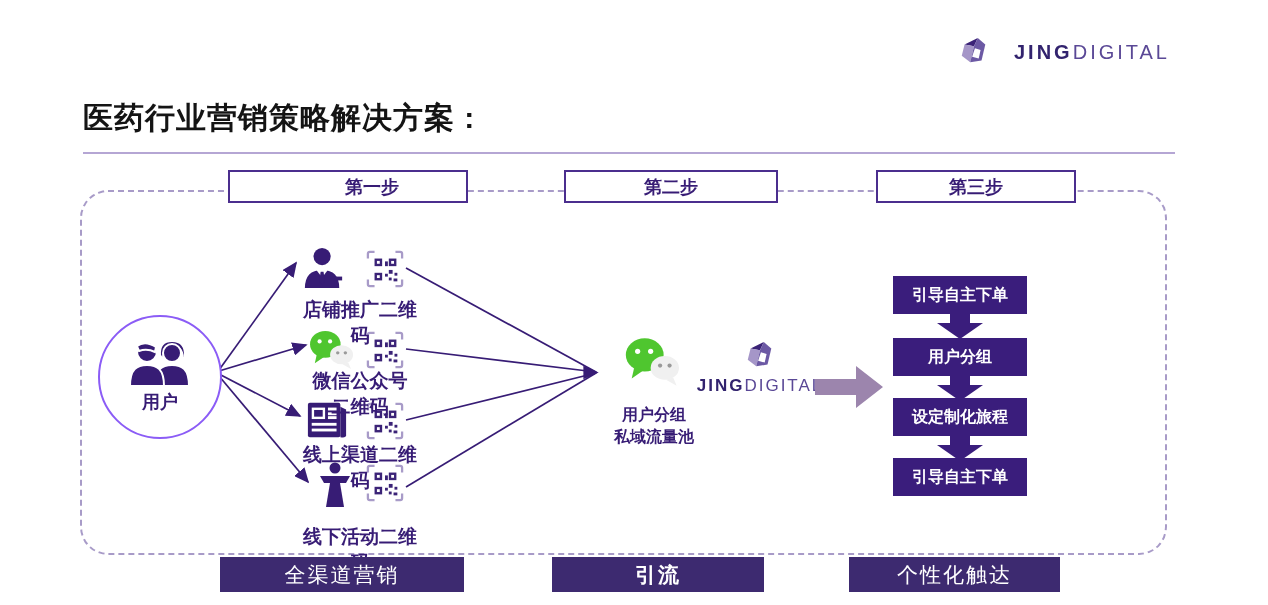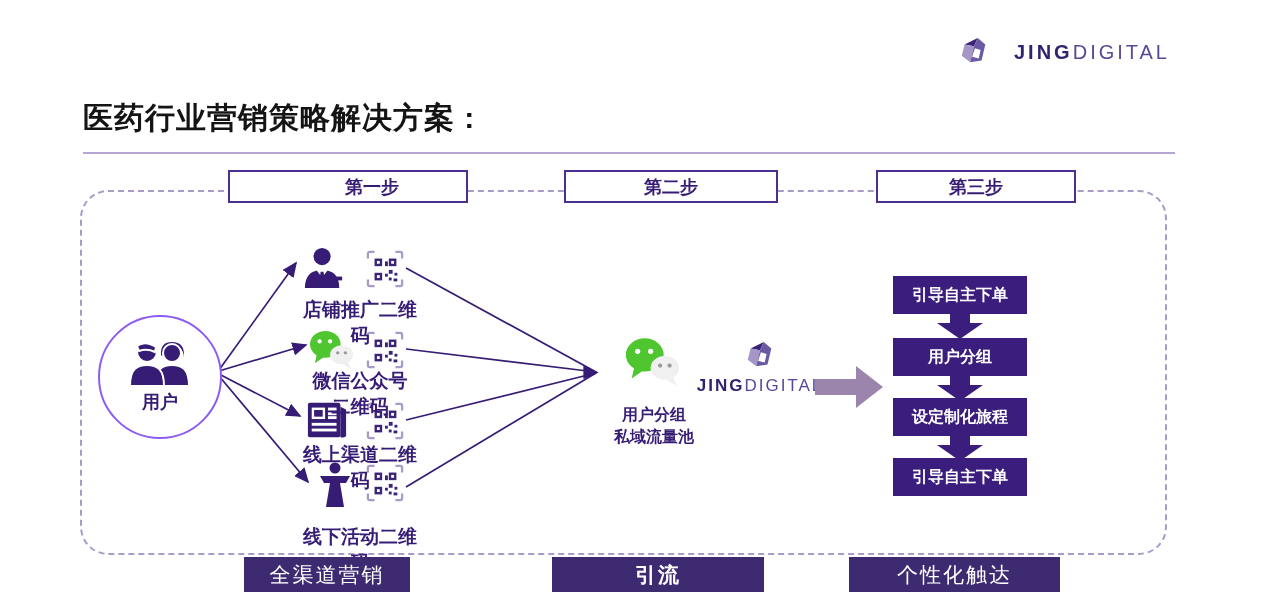--- a/index.html
+++ b/index.html
@@ -42,21 +42,21 @@
   
   .jbox{left:893px;width:134px;height:38px;background:#3a1d7c;color:#ffffff;font-size:16px;font-weight:bold;
         display:flex;align-items:center;justify-content:center;z-index:3;}
   .j1{top:276px;} .j2{top:338px;} .j3{top:398px;} .j4{top:458px;}
   .jarrow{left:937px;z-index:2;}
   .ja1{top:313px;} .ja2{top:375px;} .ja3{top:435px;}
 
   
   .banner{top:557px;height:35px;background:#3d2a70;color:#ffffff;font-size:21px;letter-spacing:2px;
           display:flex;align-items:center;justify-content:center;z-index:4;}
-  .b1{left:244px;width:166px;text-align:center;}
+  .b1{left:220px;width:244px;text-align:center;}
   .b2{left:552px;width:212px;font-weight:bold;}
   .b3{left:849px;width:211px;}
 
   svg{display:block;}
   .overlay{left:0;top:0;z-index:1;pointer-events:none;}
 </style>
 </head>
 <body>
 
 <div class="stage">

